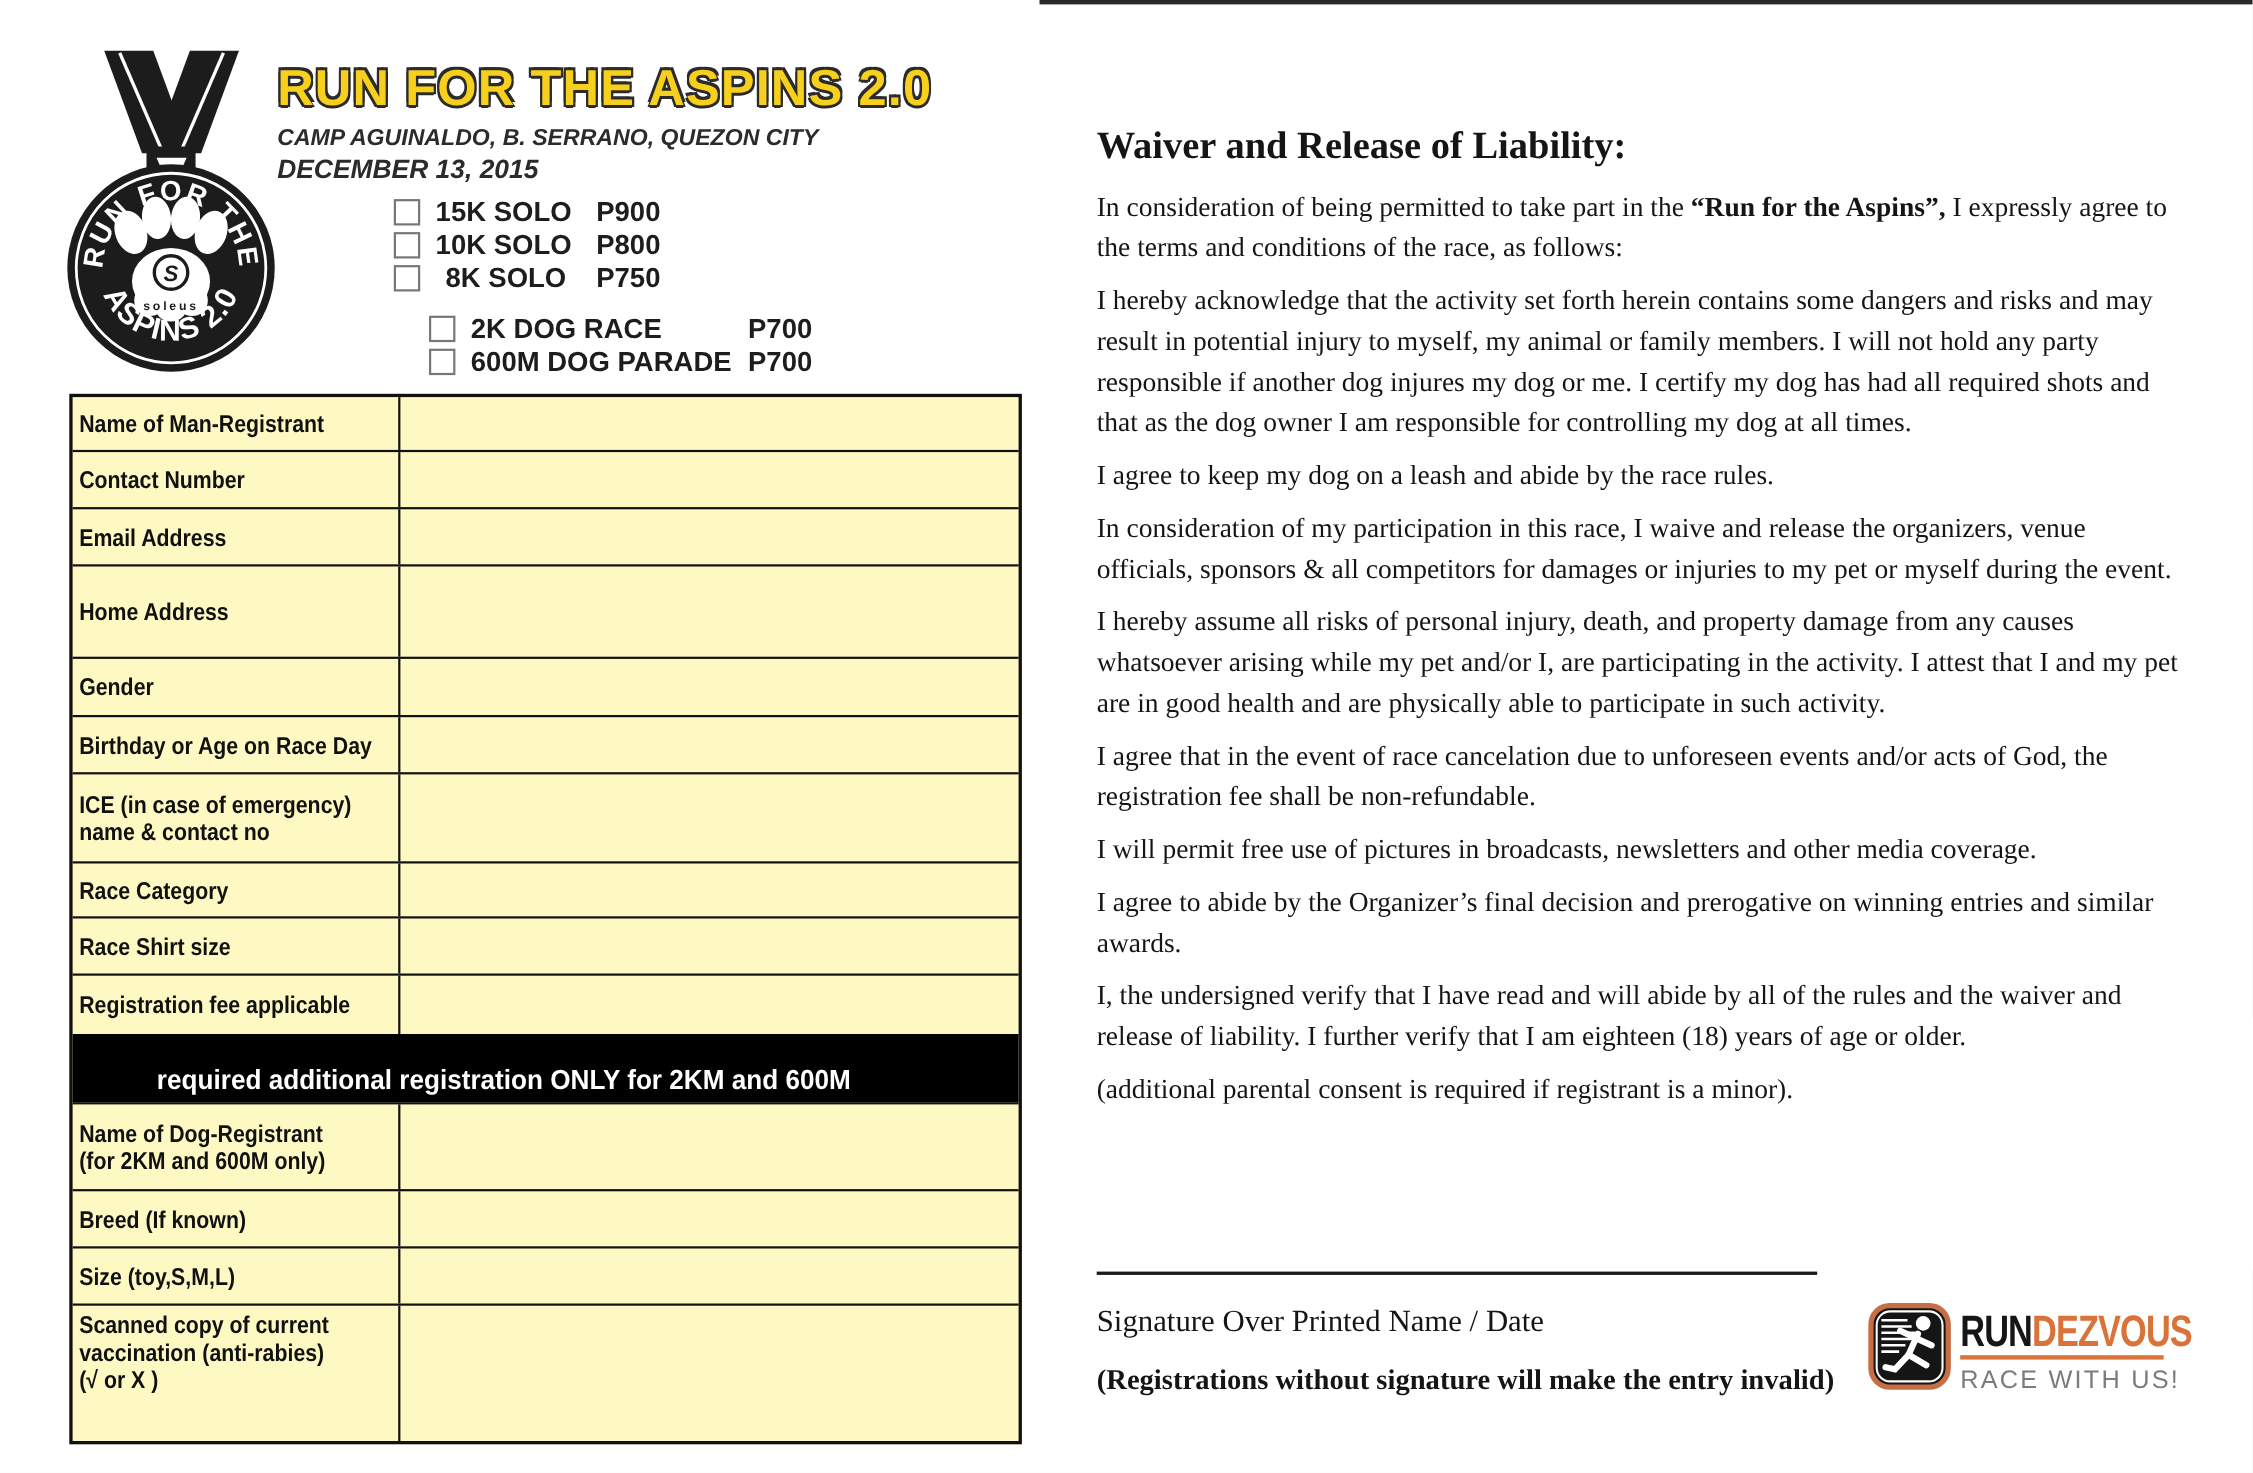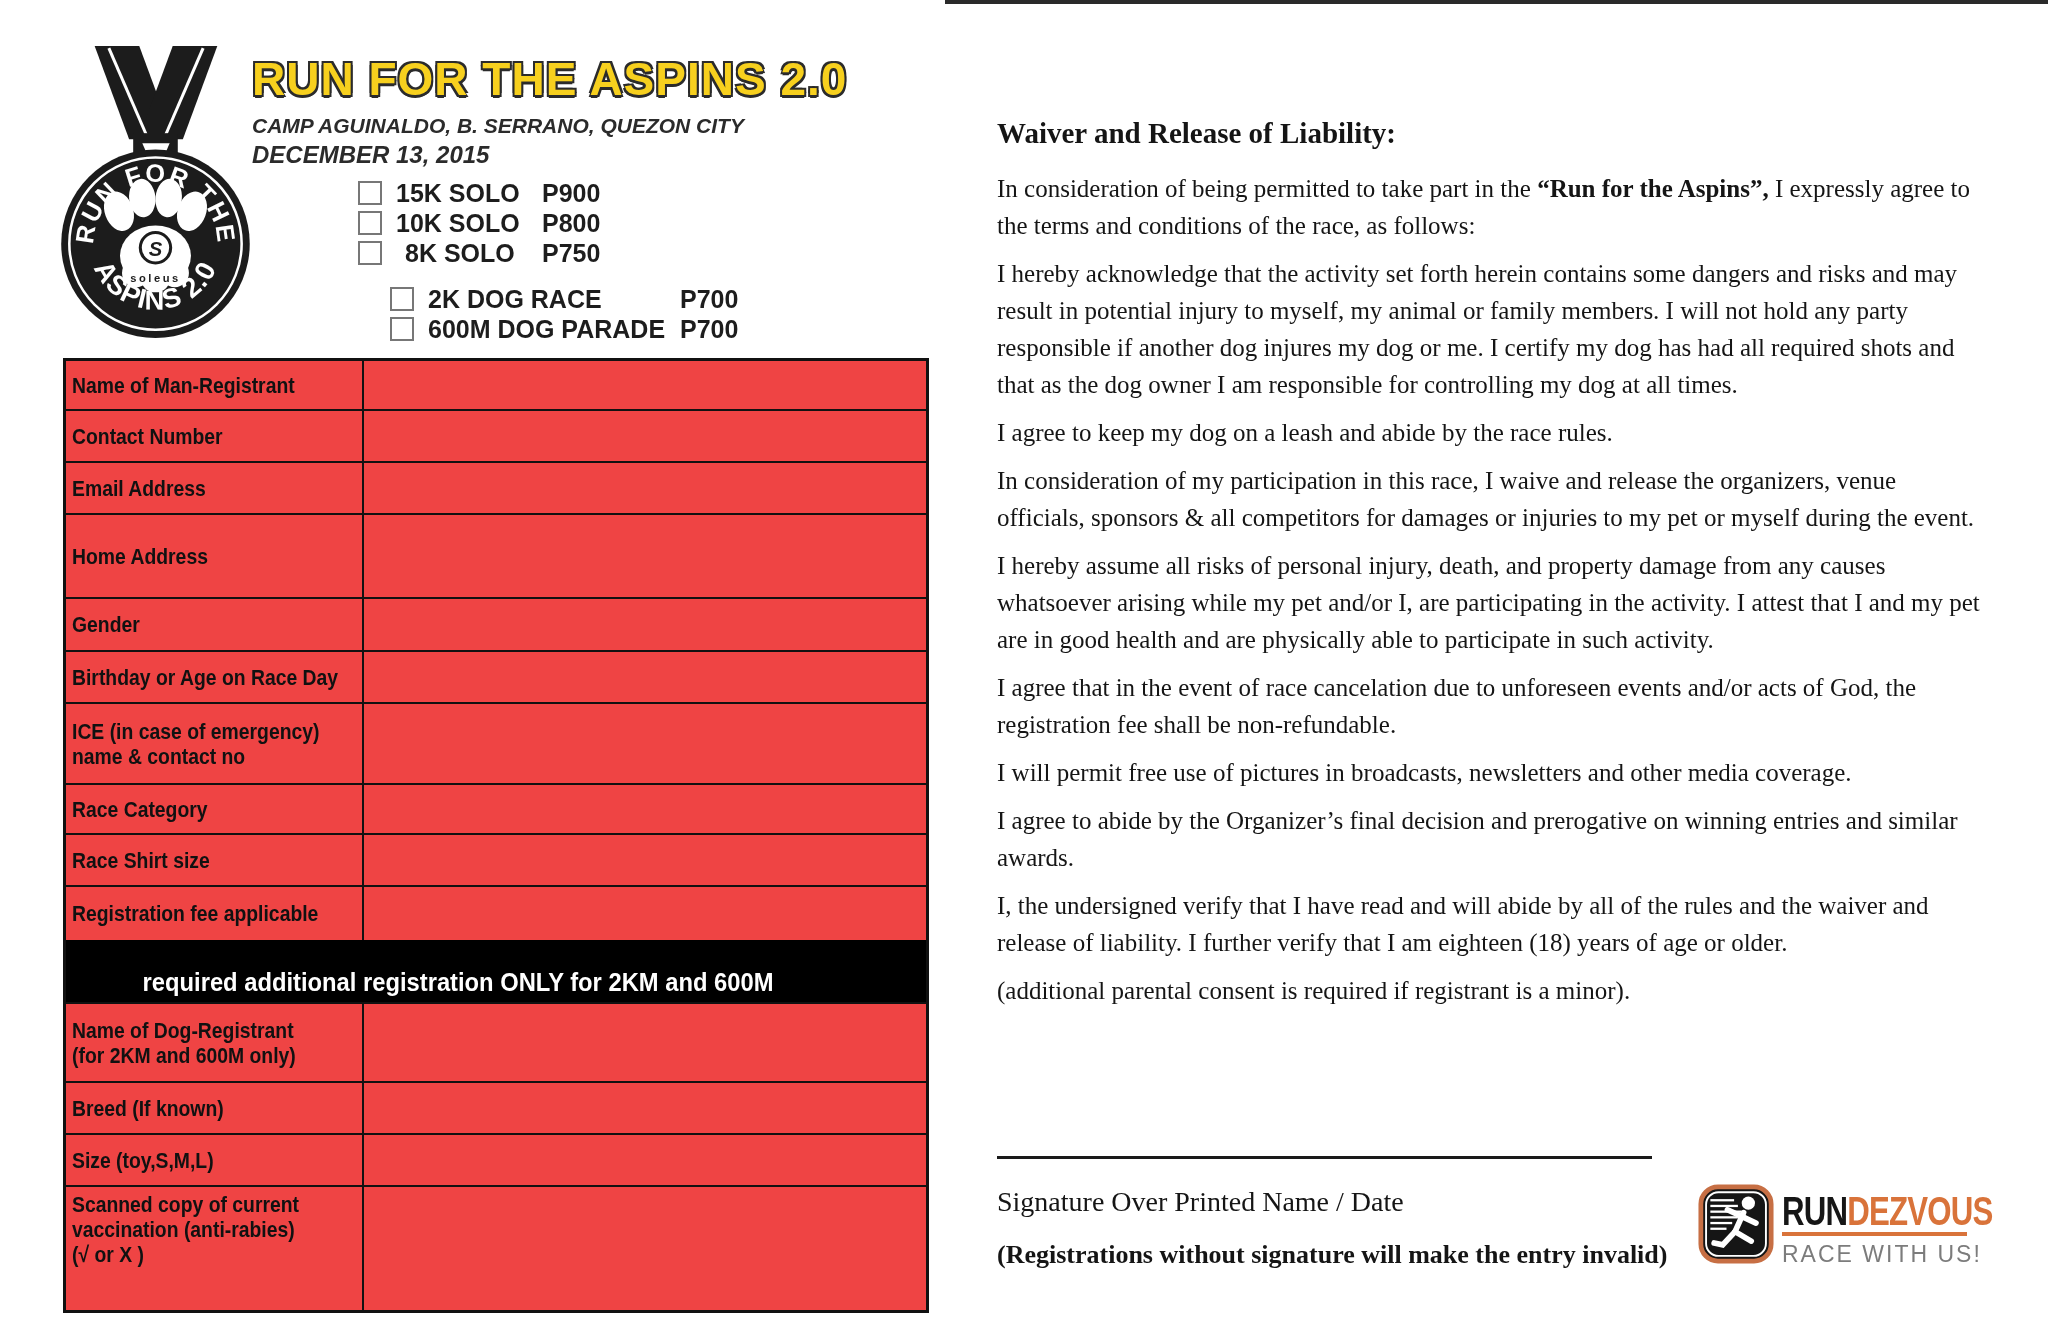--- a/index.html
+++ b/index.html
@@ -12,36 +12,36 @@
          text-shadow:-2px -2px 0 #2b2b2b,2px -2px 0 #2b2b2b,-2px 2px 0 #2b2b2b,2px 2px 0 #2b2b2b,0 3px 0 #2b2b2b;}
   .venue{margin-top:9px;font-size:21px;font-weight:bold;font-style:italic;color:#2b2b2b;}
   .dateline{margin-top:3px;font-size:24px;font-weight:bold;font-style:italic;color:#2b2b2b;}
   .cats{position:absolute;left:358px;top:178px;}
   .cat-row{display:flex;align-items:center;height:30px;font-size:25px;font-weight:bold;color:#1d1d1d;}
   .cat-group-dog{margin-top:16px;padding-left:32px;}
   .cb{width:20px;height:20px;border:2px solid #777;background:#fff;margin-right:14px;flex:0 0 auto;}
   .cat-label-solo{display:inline-block;width:146px;}
   .cat-label-dog{display:inline-block;width:252px;}
   .cat-group-solo .cat-row:nth-child(3) .cat-label-solo{padding-left:9px;width:137px;}
-  .ftable{position:absolute;left:63px;top:358px;width:860px;border:3px solid #111;background:#ef4444;}
+  .ftable{position:absolute;left:63px;top:358px;width:860px;border:3px solid #111;background:#fef9c3;}
   .frow{display:flex;border-top:2px solid #111;}
   .frow:first-child{border-top:none;}
   .fl{width:298px;flex:0 0 auto;border-right:2px solid #111;display:flex;flex-direction:column;
       justify-content:center;padding:2px 6px;box-sizing:border-box;}
   .fl span{display:block;font-weight:bold;font-size:22px;line-height:25px;transform:scaleX(.88);
            transform-origin:left center;white-space:nowrap;}
   .fv{flex:1;}
   .fl.top{justify-content:flex-start;padding-top:5px;}
   .fbanner{height:62px;background:#000;display:flex;align-items:flex-end;justify-content:center;}
   .fbanner span{color:#fff;font-weight:bold;font-size:25px;line-height:25px;padding-bottom:7px;
                 transform:translateX(-38px) scaleX(.95);}
   
   .foldline{position:absolute;left:945px;top:0;width:1103px;height:4px;background:#2a2a2a;}
   .waiver{position:absolute;left:997px;top:116px;width:985px;font-family:"Liberation Serif",serif;color:#151515;}
-  .waiver h2{margin:0 0 20px 0;font-size:29px;line-height:34px;}
+  .waiver h2{margin:0 0 20px 0;font-size:35px;line-height:34px;}
   .waiver p{margin:0 0 11px 0;font-size:25px;line-height:37px;}
   .sig{position:absolute;left:997px;top:1156px;width:700px;font-family:"Liberation Serif",serif;color:#151515;}
   .sigline{width:655px;height:3px;background:#1a1a1a;}
   .sigcap{margin-top:27px;font-size:28px;}
   .signote{margin-top:22px;font-size:26px;font-weight:bold;}
   .rdz{position:absolute;left:1698px;top:1184px;display:flex;align-items:flex-start;}
   .rdz-text{margin-left:8px;padding-top:8px;}
   .rdz-name{font-size:40px;font-weight:bold;line-height:38px;letter-spacing:-1px;white-space:nowrap;
             transform:scaleX(.78);transform-origin:left center;}
   .rdz-run{color:#161616;}

